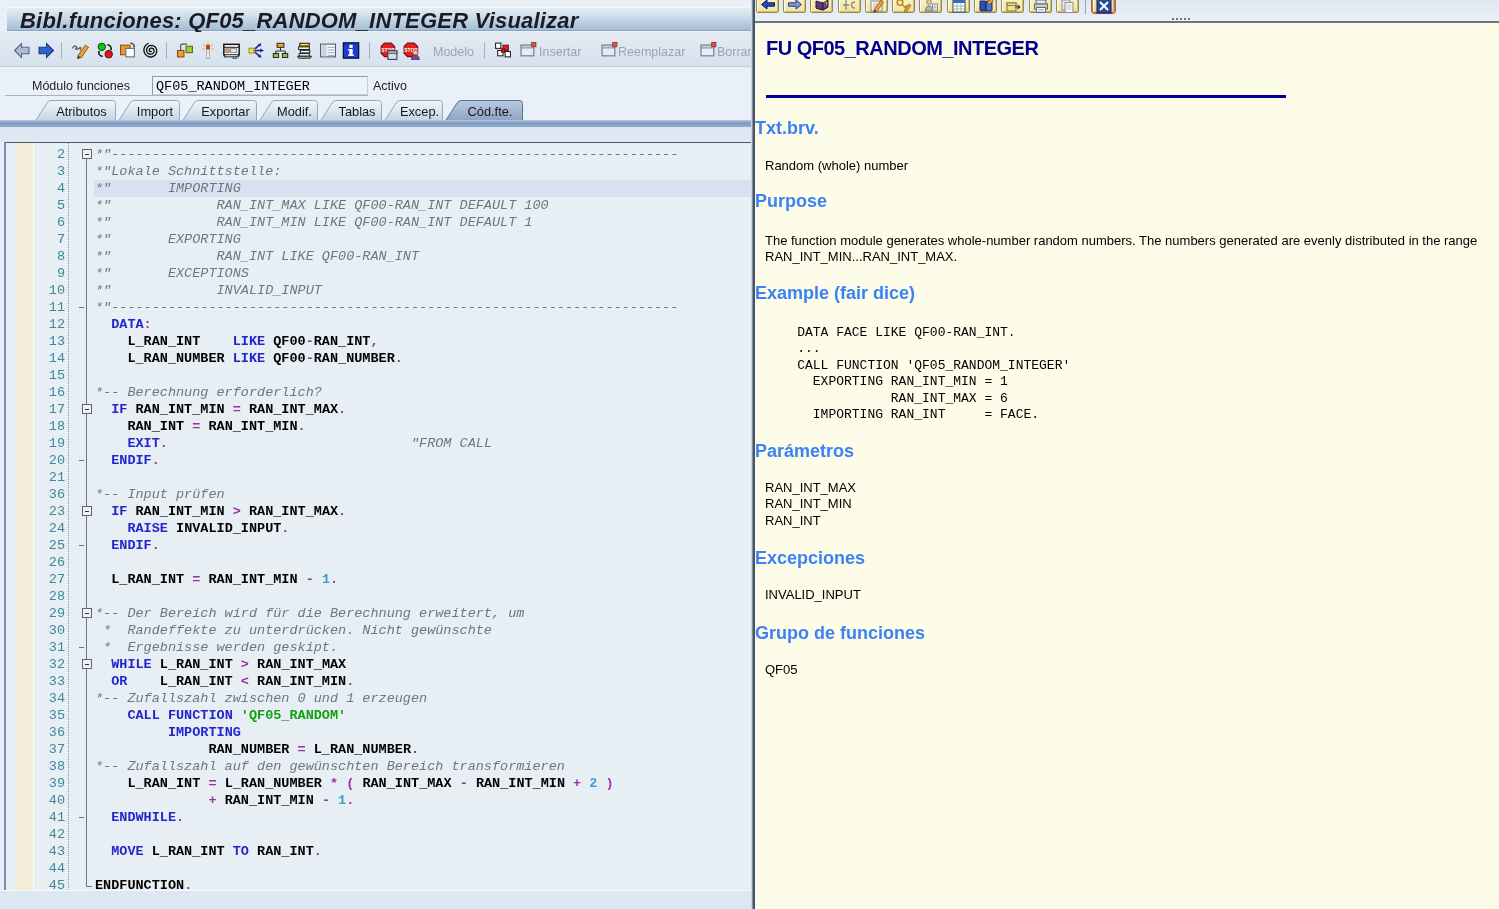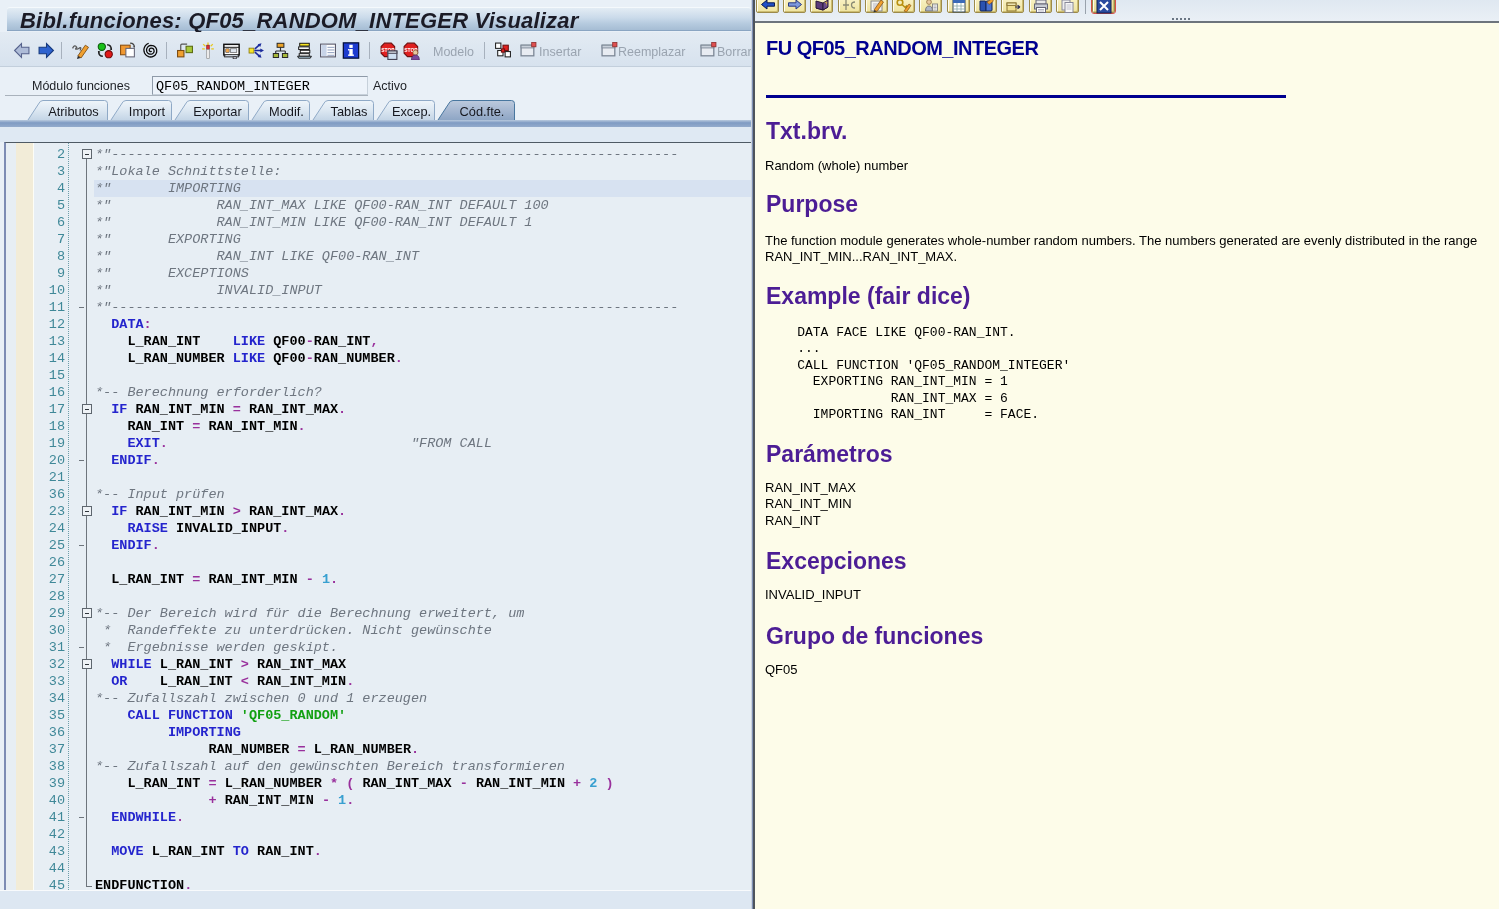--- a/index.html
+++ b/index.html
@@ -12,21 +12,21 @@
 #toolbar { position:absolute; left:0px; top:32px; width:751px; height:35px;
   background:linear-gradient(#e3ebf3, #d7e2ee); border-bottom:1px solid #c3cfdc; }
 .gtxt { position:absolute; top:13px; font-size:12.5px; color:#9aa4b0; }
 #formrow { position:absolute; left:0; top:68px; width:751px; height:32px; }
 #formrow .lbl { position:absolute; left:8px; top:11px; font-size:12.5px; color:#1c1f24;margin-left:24px; }
 #field { position:absolute; left:152px; top:8px; width:216px; height:19px; background:#edf3fa;
   border:1px solid #8e9aa8; border-right-color:#c6d0da; border-bottom-color:#c6d0da; }
 #field span { position:absolute; left:3px; top:2px; font-family:"Liberation Mono",monospace; font-size:13.5px; color:#000; }
 #formrow .act { position:absolute; left:373px; top:11px; font-size:12.5px; color:#1c1f24; }
 
-#tabrow { position:absolute; left:8px; top:100px; width:619px; height:21px; }
+#tabrow { position:absolute; left:16px; top:100px; width:619px; height:21px; }
 #tabband { position:absolute; left:0; top:120px; width:751px; height:7px;
   background:linear-gradient(#b9cade 0%, #7f9bc3 40%, #93abcc 100%); }
 #belowband { position:absolute; left:0; top:127px; width:751px; height:15px; background:#dfe9f3; }
 
 #editor { position:absolute; left:4px; top:142px; width:747px; height:748px;
   background:#e7eef4; border-top:1px solid #4f5a64; border-left:2px solid #7d8cb4; }
 #gutter { position:absolute; left:10px; top:0; width:18px; height:747px; background:#f2ecd8; border-right:1px solid #fdfdf6; }
 #nums { position:absolute; left:28px; top:3px; width:31px; text-align:right;
   font-family:"Liberation Mono",monospace; font-size:13.5px; line-height:17px; color:#3f8898; }
 #numsep { position:absolute; left:62px; top:0; width:0px; height:747px; border-right:1px dotted #6f9fab; }
@@ -51,21 +51,21 @@
 #rpane { position:absolute; left:755px; top:0; width:744px; height:909px; background:#fdfce9; }
 #rtoolbar { position:absolute; left:0; top:0; width:744px; height:22px;
   background:linear-gradient(#dfe8f1,#eaf0f6); }
 #rtoolbar .rline { position:absolute; left:0; top:21px; width:744px; height:2px; background:#6d747c; }
 .rbtn { position:absolute; top:-9px; width:23px; height:22px; background:linear-gradient(#fdf8d8,#efe49f);
   border:1px solid #9c8a4a; border-radius:2px; box-shadow:inset 1px 1px 0 #fffdf0, inset -1px -1px 0 #cdbd70; }
 .xbtn { background:linear-gradient(#f4eebc,#e8dc92); outline:1px solid #d85048; outline-offset:0px; }
 #rcontent { position:absolute; left:0; top:0; width:744px; height:909px; }
 #rcontent .h1 { position:absolute; left:11px; top:37px; font-size:20px; font-weight:bold; color:#00008f; letter-spacing:-0.5px; }
 #rcontent .hr { position:absolute; left:11px; top:95px; width:520px; height:3px; background:#00008f; }
-.h2 { position:absolute; left:11px; font-size:23px; font-weight:bold; color:#4c1d95; }
+.h2 { position:absolute; left:0; font-size:18px; font-weight:bold; color:#3b82f6; }
 .body { position:absolute; left:10px; font-size:13px; color:#000; line-height:15.5px; }
 .rcode { position:absolute; left:11px; font-family:"Liberation Mono",monospace; font-size:13px; line-height:16.4px; color:#000; white-space:pre; }
 </style></head>
 <body>
 <div id="root">
  <div id="lpane">
   <div id="titlebar">
         <span>Bibl.funciones: QF05_RANDOM_INTEGER Visualizar</span>
       </div>
   <div id="toolbar">

